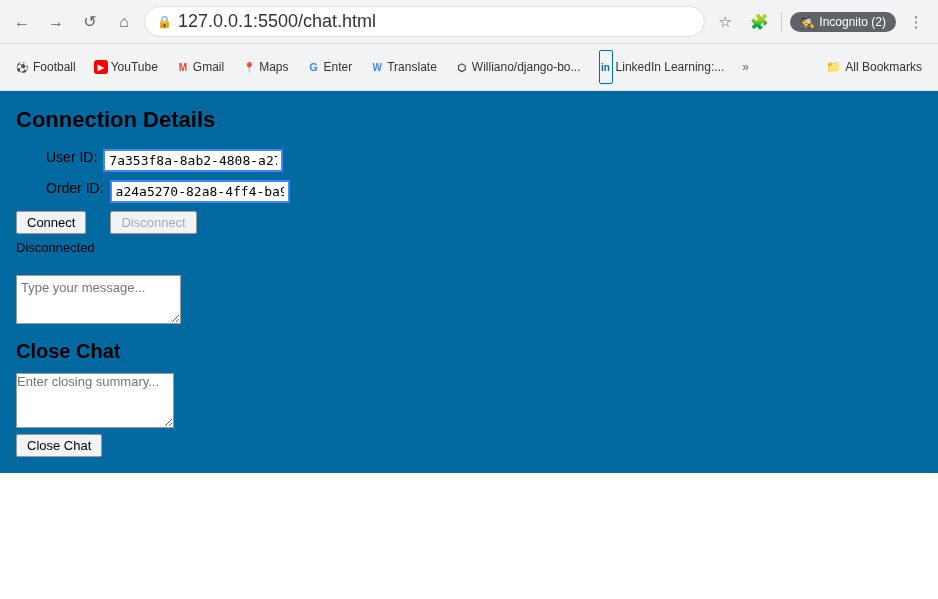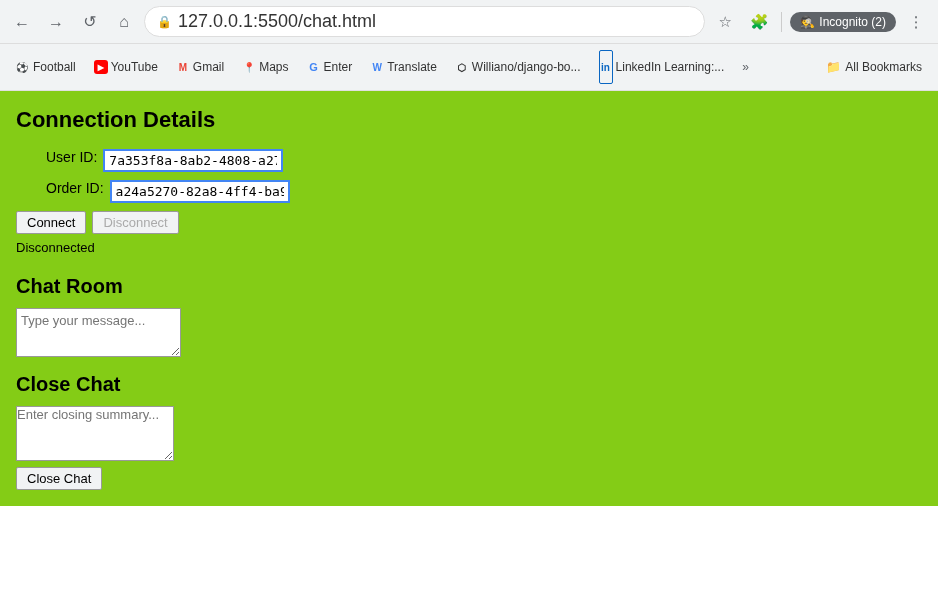--- a/index.html
+++ b/index.html
@@ -161,21 +161,21 @@
       padding: 3px 8px;
       border-radius: 4px;
       cursor: pointer;
       color: #333;
       font-size: 12px;
     }
 
     
     .page-content {
       padding: 16px 16px;
-      background: #84cc16;
+      background: #0369a1;
     }
 
     .page-title {
       font-size: 22px;
       font-weight: bold;
       margin-bottom: 16px;
       color: #000;
     }
 
     .field-row {
@@ -196,21 +196,21 @@
       border: 2px solid #4285f4;
       padding: 2px 4px;
       font-size: 13px;
       font-family: monospace;
       width: 180px;
       outline: none;
     }
 
     .btn-row {
       display: flex;
-      gap: 6px;
+      gap: 24px;
       margin-bottom: 6px;
       margin-top: 4px;
     }
 
     .btn {
       padding: 3px 10px;
       font-size: 13px;
       border: 1px solid #999;
       background: #f1f3f4;
       cursor: pointer;
@@ -351,21 +351,20 @@
   
   <div class="btn-row">
     <button class="btn">Connect</button>
     <button class="btn" disabled="">Disconnect</button>
   </div>
 
   
   <div class="status-text">Disconnected</div>
 
   
-  <h2 class="section-title">Chat Room</h2>
 
   <textarea class="message-textarea" placeholder="Type your message..." style=""></textarea>
 
 
   
   <div class="close-chat-section">
     <h2 class="section-title">Close Chat</h2>
     <textarea class="summary-textarea" placeholder="Enter closing summary..." style=""></textarea>
     <button class="btn">Close Chat</button>
   </div>

